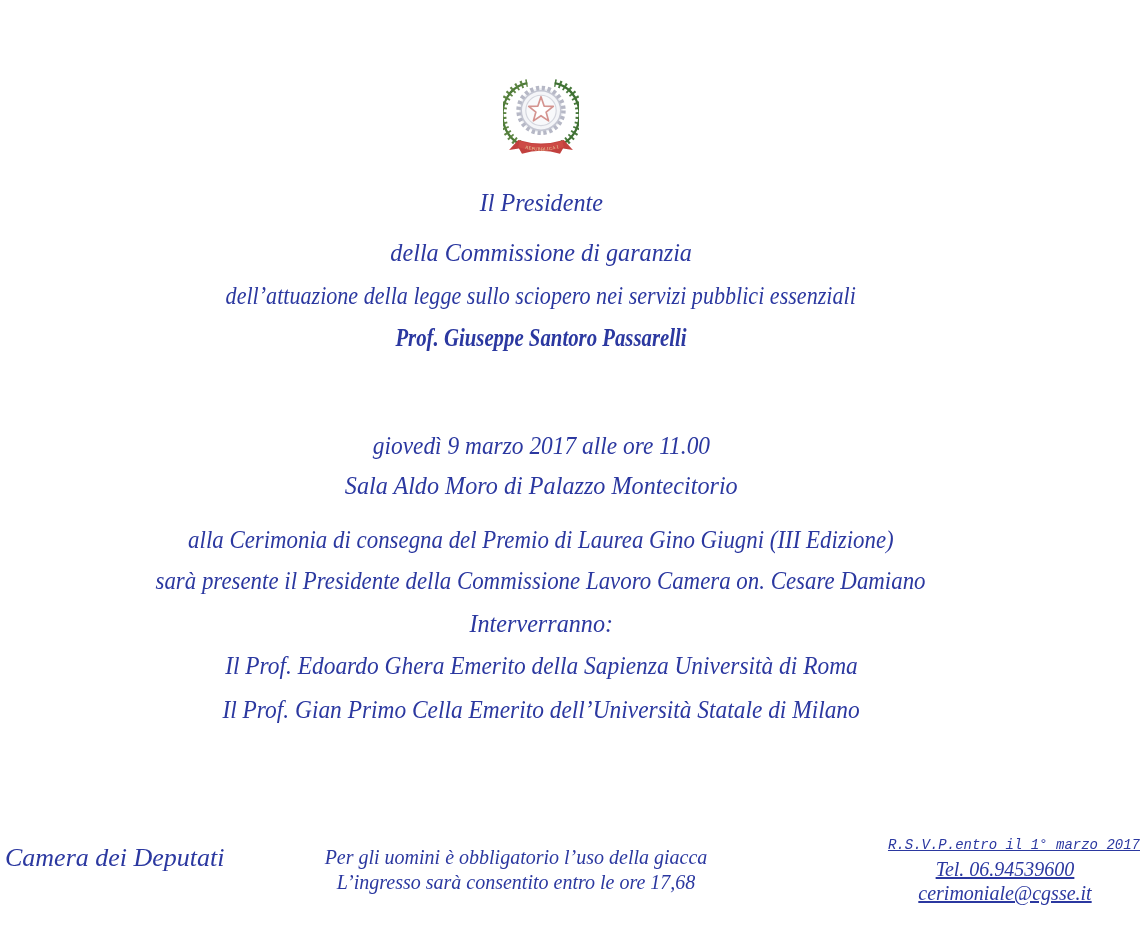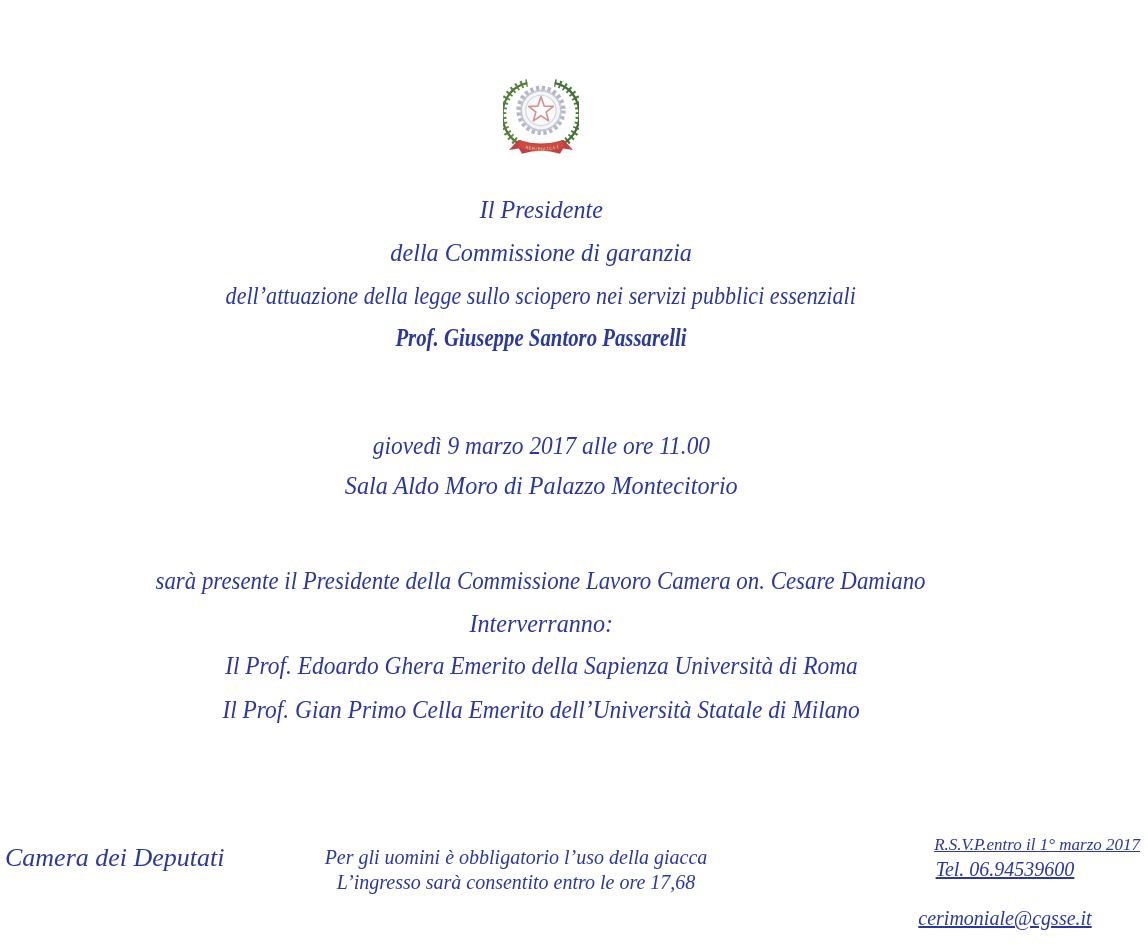--- a/index.html
+++ b/index.html
@@ -32,25 +32,25 @@
     position:absolute;
     font-style:italic;
     text-align:center;
     white-space:nowrap;
   }
   .venue{left:5px;top:845px;width:200px;font-size:26px;line-height:25px;}
   .dress{left:276px;top:845px;width:480px;font-size:20px;line-height:25px;}
   .rsvp{left:870px;top:833px;width:270px;font-size:20px;line-height:24px;}
   .rsvp .u{text-decoration:underline;}
   .rsvp-deadline{
-    font-family:Liberation Serif, serif;
-    font-size:17px;
+    font-family:Liberation Mono, monospace;
+    font-size:14px;
     text-align:right;
   }
-  .email-link{color:#2b38a0;cursor:pointer;margin-top:25px;}
+  .email-link{color:#2b38a0;cursor:pointer;}
 </style>
 </head>
 <body>
 
 <div class="page">
 
   <div class="emblem-wrap">
     <svg width="76" height="88" viewBox="0 0 100 112" xmlns="http://www.w3.org/2000/svg">
 
       <g>
@@ -75,26 +75,27 @@
         <path d="M8,98 L20,85 Q50,94 80,85 L92,98 L79,96 L75,103 Q50,95 25,103 L21,96 Z" fill="#c2403e"></path>
         <path d="M22,86 Q50,96 78,86 L80,94 Q50,104 20,94 Z" fill="#cd4a45"></path>
         <path id="ribbon-arc" d="M25,95 Q50,103 75,95" fill="none"></path>
         <text font-size="6" fill="#e9d7a3" font-family="Liberation Serif, serif" letter-spacing="0.4">
           <textPath href="#ribbon-arc" startOffset="4">REPUBBLICA ITALIANA</textPath>
         </text>
       </g>
     </svg>
   </div>
 
-  <div class="line sx93" style="top:195px"><span>Il Presidente</span></div>
+  <div class="line sx93" style="top:188px"><span>Il Presidente</span></div>
   <div class="line sx93" style="top:238px"><span>della Commissione di garanzia</span></div>
   <div class="line sx85" style="top:281px"><span>dell’attuazione della legge sullo sciopero nei servizi pubblici essenziali</span></div>
   <div class="line bold sx80" style="top:323px"><span>Prof. Giuseppe Santoro Passarelli</span></div>
   <div class="line sx90" style="top:431px"><span>giovedì 9 marzo 2017 alle ore 11.00</span></div>
   <div class="line sx93" style="top:471px"><span>Sala Aldo Moro di Palazzo Montecitorio</span></div>
+  <div class="line sx88" style="top:525px"><span>alla Cerimonia di consegna del Premio di Laurea Gino Giugni (III Edizione)</span></div>
   <div class="line sx88" style="top:566px"><span>sarà presente il Presidente della Commissione Lavoro Camera on. Cesare Damiano</span></div>
   <div class="line sx93" style="top:609px"><span>Interverranno:</span></div>
   <div class="line sx90" style="top:651px"><span>Il Prof. Edoardo Ghera Emerito della Sapienza Università di Roma</span></div>
   <div class="line sx90" style="top:695px"><span>Il Prof. Gian Primo Cella Emerito dell’Università Statale di Milano</span></div>
 
   <div class="footer-block venue">
     <div>Camera dei Deputati</div>
   </div>
 
   <div class="footer-block dress">

